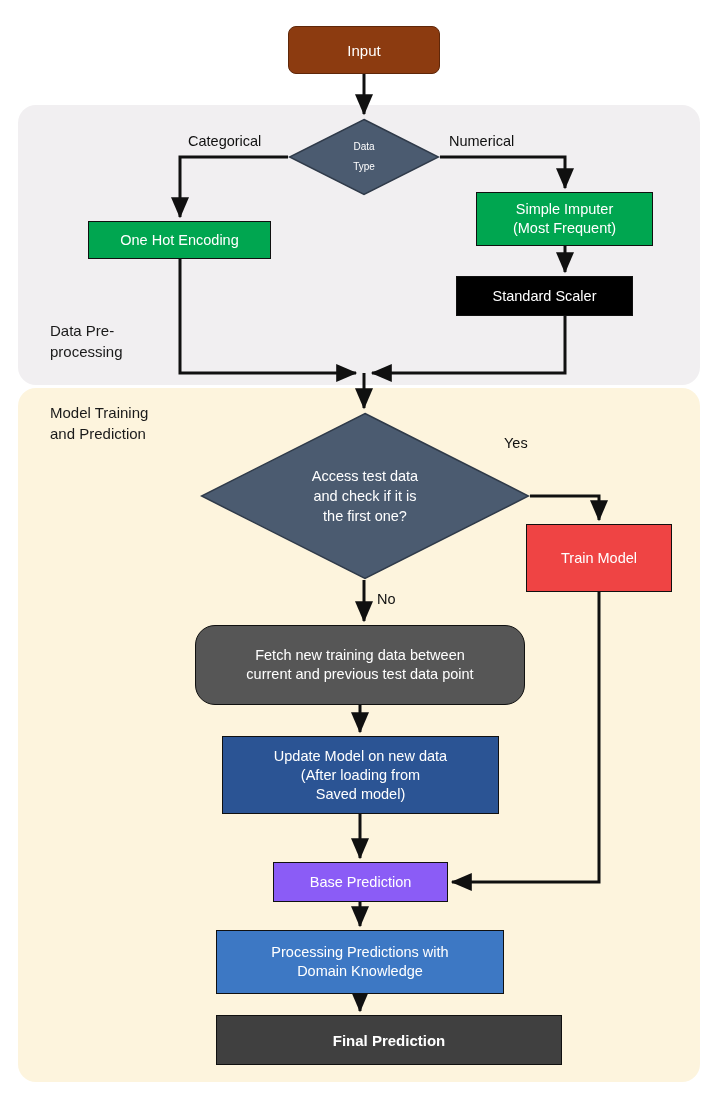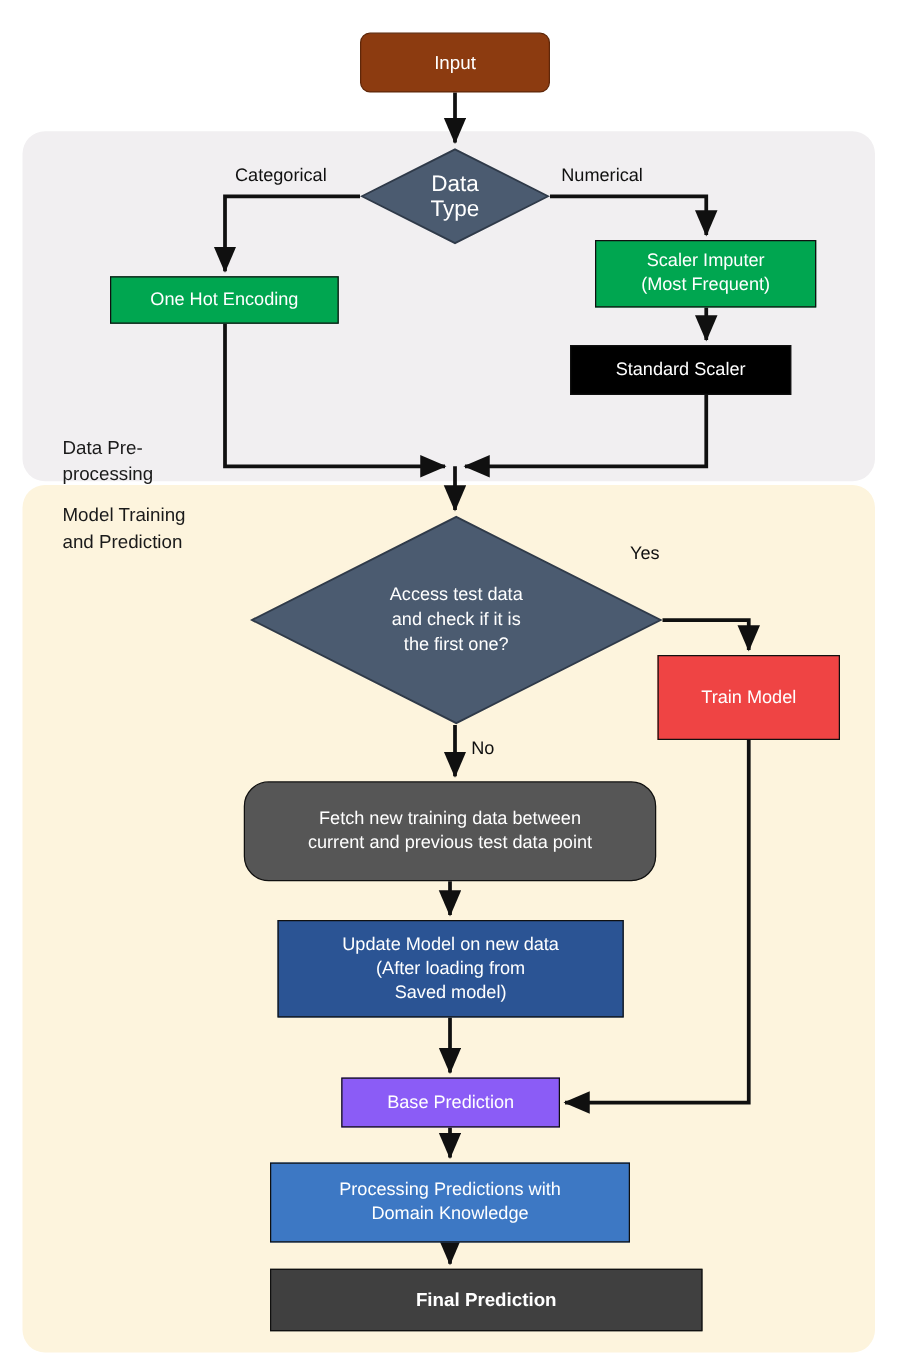--- a/index.html
+++ b/index.html
@@ -37,21 +37,21 @@
     background: #fdf4dd;
     border-radius: 18px;
   }
   .panel-label {
     position: absolute;
     font-size: 15px;
     line-height: 21px;
     color: #1a1a1a;
     white-space: pre-line;
   }
-  #label-preprocessing { left: 50px; top: 320px; margin-top: 28px; }
+  #label-preprocessing { left: 50px; top: 320px; }
   #label-model { left: 50px; top: 402px; }
 
   .node {
     position: absolute;
     box-sizing: border-box;
     border: 1.5px solid #101010;
     display: flex;
     align-items: center;
     justify-content: center;
     text-align: center;
@@ -121,21 +121,21 @@
     align-items: center;
     justify-content: center;
     text-align: center;
     color: #ffffff;
     font-size: 14.5px;
     line-height: 20px;
     white-space: pre-line;
     pointer-events: none;
   }
   #diamond-datatype { left: 288px; top: 118px; width: 152px; height: 78px; }
-  #diamond-datatype .diamond-text { font-size: 18px; }
+  #diamond-datatype .diamond-text { font-size: 10px; }
   #diamond-access { left: 200px; top: 412px; width: 330px; height: 168px; }
 
   .edge-label {
     position: absolute;
     font-size: 14.5px;
     color: #101010;
     white-space: nowrap;
   }
   #lbl-categorical { left: 188px; top: 133px; }
   #lbl-numerical { left: 449px; top: 133px; }
@@ -204,21 +204,21 @@
 
   <div class="diamond-wrap" id="diamond-datatype">
     <svg width="152" height="78" viewBox="0 0 152 78" xmlns="http://www.w3.org/2000/svg">
       <polygon points="76,1.5 150.5,39 76,76.5 1.5,39" fill="#4b5b70" stroke="#2f3a49" stroke-width="1.5"></polygon>
     </svg>
     <div class="diamond-text">Data
 Type</div>
   </div>
 
   <div class="node" id="node-one-hot">One Hot Encoding</div>
-  <div class="node" id="node-imputer">Scaler Imputer
+  <div class="node" id="node-imputer">Simple Imputer
 (Most Frequent)</div>
   <div class="node" id="node-scaler">Standard Scaler</div>
 
   <div class="diamond-wrap" id="diamond-access">
     <svg width="330" height="168" viewBox="0 0 330 168" xmlns="http://www.w3.org/2000/svg">
       <polygon points="165,1.5 328.5,84 165,166.5 1.5,84" fill="#4b5b70" stroke="#2f3a49" stroke-width="1.5"></polygon>
     </svg>
     <div class="diamond-text">Access test data
 and check if it is
 the first one?</div>

